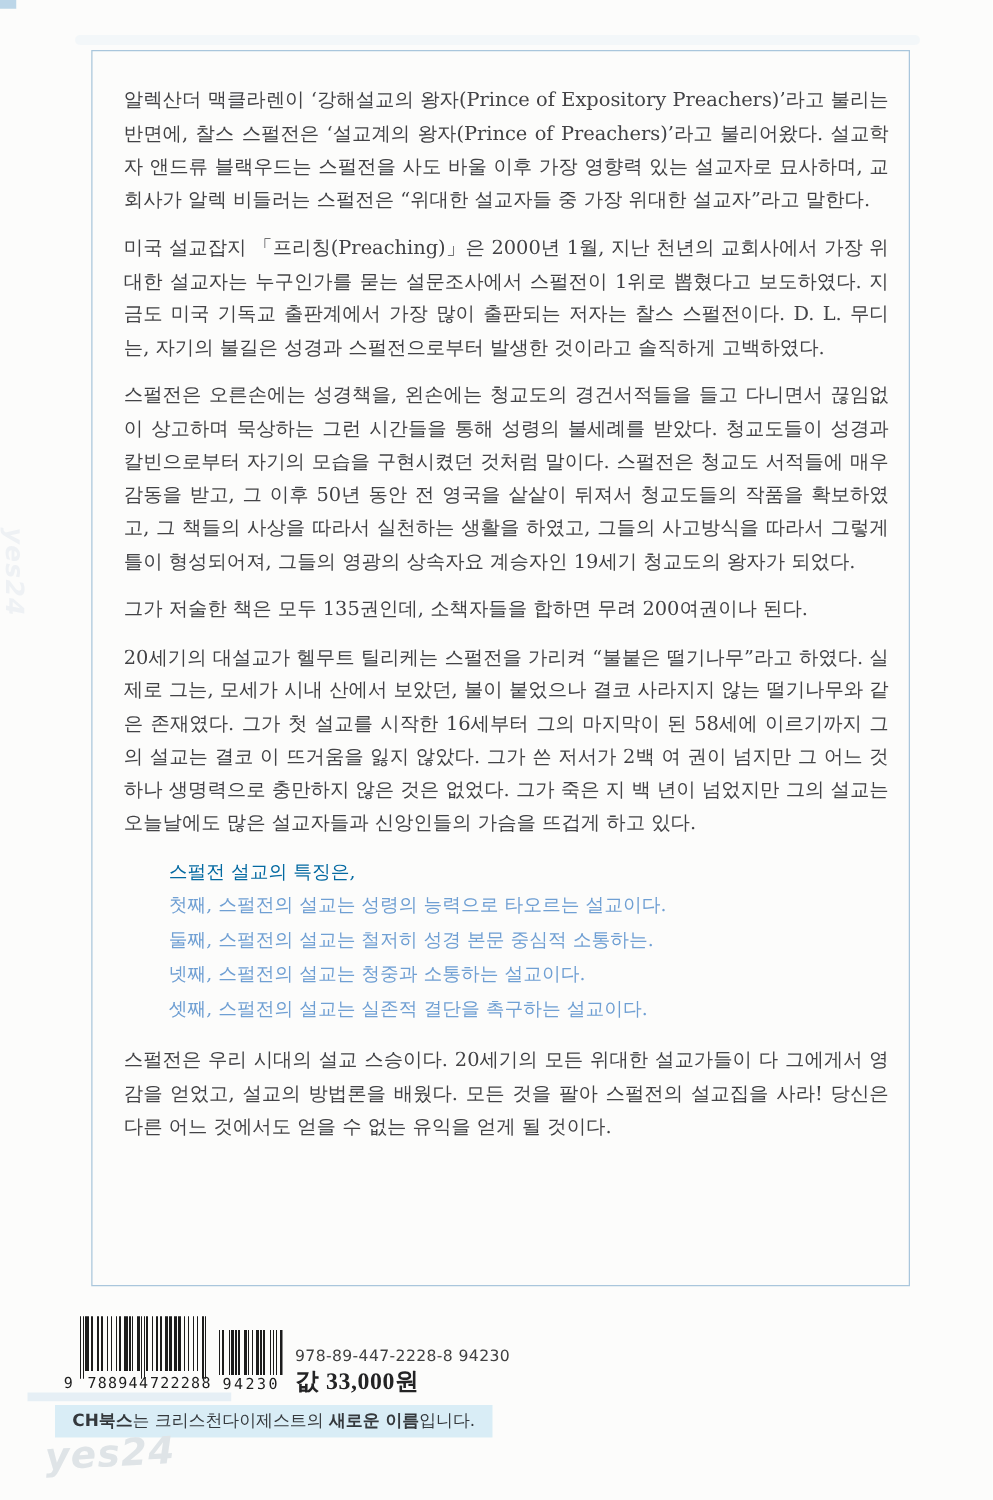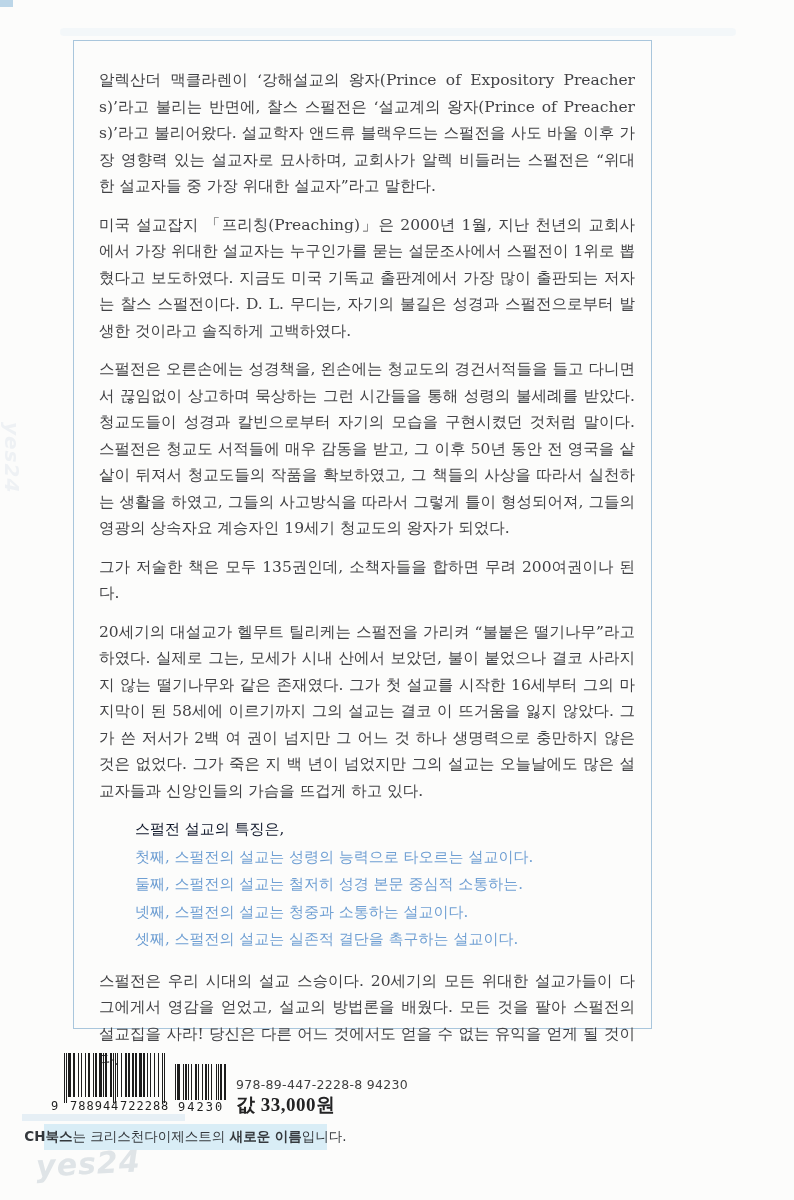--- a/index.html
+++ b/index.html
@@ -7,34 +7,34 @@
     position:relative; width:794px; height:1200px;
     background:#fcfcfb; overflow:hidden;
     font-family:"DejaVu Serif", serif;
   }
   
   .artifact-corner{position:absolute;left:0;top:0;width:13px;height:7px;background:#bcd6e8;}
   .artifact-smudge{position:absolute;left:60px;top:28px;width:676px;height:8px;background:#f0f5f8;opacity:.75;border-radius:4px;}
   .artifact-strip{position:absolute;left:22px;top:1114px;width:163px;height:7px;background:#e6eff5;}
   
   .frame{
-    position:absolute; left:73px; top:40px; width:579px; height:989px;
+    position:absolute; left:73px; top:40px; width:655px; height:989px;
     box-sizing:border-box; border:1.5px solid #a9c6dc;
     padding:26px 16px 0 25px;
   }
   .frame p{
     margin:0 0 12px 0;
     font-size:15.5px; line-height:26.5px; color:#424245;
     text-align:justify; word-break:break-all;
   }
   .features{
     margin:4px 0 14px 36px;
     color:#6f9fd3; font-size:15px; line-height:27.5px;
   }
-  .features .feature-heading{color:#0f172a;}
+  .features .feature-heading{color:#0369a1;}
   
   .ean-svg{position:absolute;left:64px;top:1053px;}
   .addon-svg{position:absolute;left:174px;top:1064px;}
   .bc-digits{
     position:absolute; font-family:"DejaVu Sans Mono", monospace;
     font-size:12px; color:#1e1e1e; letter-spacing:1px; white-space:pre;
   }
   .bc-prefix{left:51px;top:1099px;}
   .bc-left{left:70px;top:1099px;}
   .bc-right{left:120px;top:1099px;}
@@ -44,21 +44,21 @@
     font-family:"DejaVu Sans", sans-serif; font-size:12.5px;
     color:#404040; letter-spacing:.3px;
   }
   .price-line{
     position:absolute; left:236px; top:1092px;
     font-family:Liberation Serif, serif; font-size:19px; font-weight:700;
     color:#232324; letter-spacing:.5px;
   }
   
   .banner{
-    position:absolute; left:44px; top:1124px; width:283px; height:26px;
+    position:absolute; left:44px; top:1124px; width:350px; height:26px;
     background:#d9edf6; display:flex; align-items:center; justify-content:center;
     font-family:"DejaVu Sans", sans-serif; font-size:13.5px; color:#34383c;
   }
   .banner span{white-space:pre;}
   .banner .b{font-weight:700;}
   
   .wm{
     position:absolute; font-family:"DejaVu Sans", sans-serif;
     font-style:italic; font-weight:700; color:#dfe4e7; letter-spacing:1px;
   }

